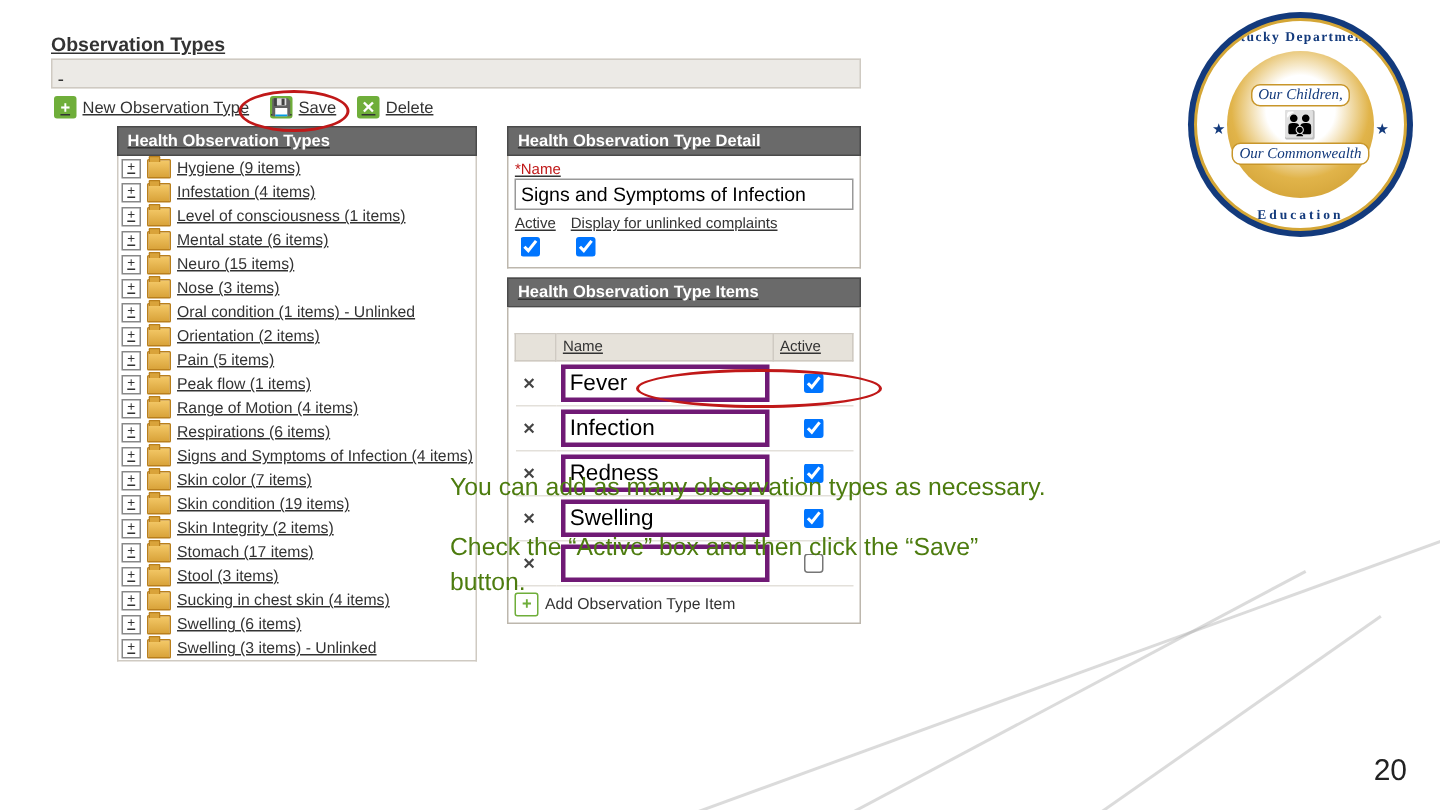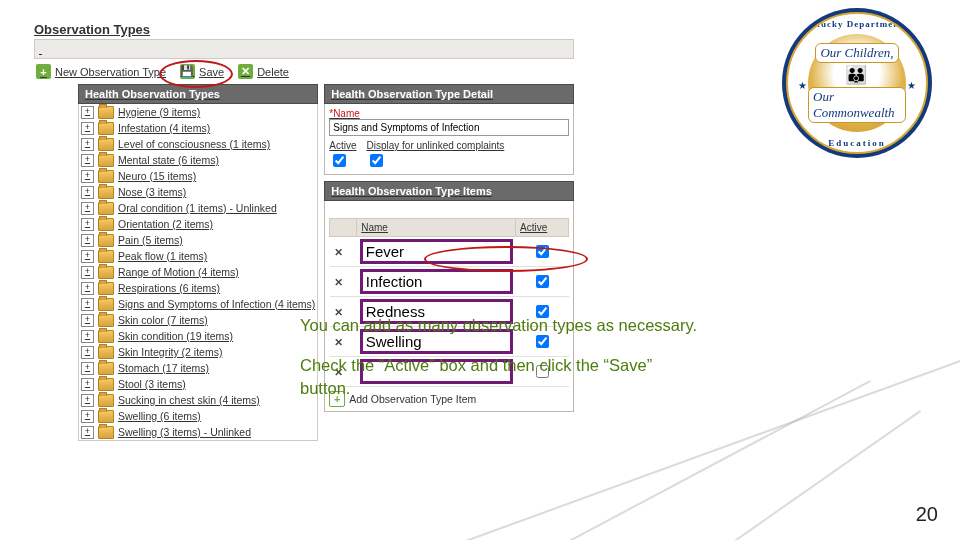--- a/index.html
+++ b/index.html
@@ -12,64 +12,64 @@
   }
   
   .deco-line{position:absolute;background:#b0b0b0;opacity:.45;}
   .deco-a{width:2px;height:540px;left:870px;top:380px;transform:rotate(62deg);transform-origin:top left;}
   .deco-b{width:2px;height:540px;left:960px;top:360px;transform:rotate(70deg);transform-origin:top left;}
   .deco-c{width:2px;height:540px;left:920px;top:410px;transform:rotate(55deg);transform-origin:top left;}
 
   .page-num{position:absolute;right:22px;bottom:14px;font-size:20px;color:#222;margin-left:16px;}
 
   
-  .seal{position:absolute;top:8px;right:28px;width:150px;height:150px;border-radius:50%;
+  .seal{position:absolute;top:8px;right:18px;width:150px;height:150px;border-radius:50%;
         background:#133a7c;padding:4px;box-sizing:border-box;}
   .seal-outer{width:100%;height:100%;border-radius:50%;border:2px solid #d4a636;
               background:#fff;position:relative;box-sizing:border-box;overflow:hidden;}
   .seal-ring-text{position:absolute;width:100%;text-align:center;font-size:9px;font-weight:bold;
                   color:#133a7c;font-family:"Times New Roman",serif;}
   .seal-ring-top{top:5px;letter-spacing:1px;}
   .seal-ring-bot{bottom:4px;letter-spacing:2px;}
   .seal-star{position:absolute;color:#133a7c;font-size:10px;}
   .seal-gold{position:absolute;left:20px;top:20px;right:20px;bottom:20px;border-radius:50%;
              background:radial-gradient(circle at 50% 40%,#fff 0 30%,#e1b44a 60%,#c8962a 100%);
              display:flex;flex-direction:column;align-items:center;justify-content:center;}
-  .seal-banner{background:#fff;color:#133a7c;font-size:13px;font-family:"Times New Roman",serif;
+  .seal-banner{background:#fff;color:#133a7c;font-size:10px;font-family:"Times New Roman",serif;
                padding:1px 4px;border-radius:6px;margin:1px 0;border:1px solid #c8962a;font-style:italic;}
   .seal-figs{font-size:18px;line-height:1;color:#7a5a16;margin:2px 0;}
 
   
   .app{position:absolute;left:34px;top:22px;width:540px;font-size:11px;color:#333;text-decoration:underline;}
   .app-title{font-weight:bold;font-size:13px;margin-bottom:2px;}
   .section-bar{background:#eceae6;padding:3px 4px;border:1px solid #cfcac2;}
   .toolbar{display:flex;gap:14px;align-items:center;padding:5px 2px;}
   .tb-btn{display:flex;align-items:center;gap:4px;cursor:pointer;}
   .tb-ico{width:15px;height:15px;background:#6fae3a;color:#fff;font-size:11px;font-weight:bold;
           display:inline-flex;align-items:center;justify-content:center;border-radius:2px;}
   .save-circle{position:absolute;border:2px solid #c01818;border-radius:50%;
                width:70px;height:24px;left:125px;top:38px;pointer-events:none;}
 
-  .panels{display:flex;gap:6px;padding-left:44px;}
+  .panels{display:flex;gap:20px;padding-left:44px;}
   .panel-header{background:#6a6a6a;color:#fff;padding:3px 6px;font-weight:bold;font-size:11px;
                 border:1px solid #4a4a4a;}
   .left-panel{width:260px;}
   .tree{border:1px solid #cfcac2;border-top:none;max-height:340px;overflow:hidden;}
   .tree-row{display:flex;align-items:center;gap:4px;padding:1.5px 2px;font-size:10.5px;white-space:nowrap;}
   .tree-plus{width:11px;height:11px;border:1px solid #888;font-size:9px;line-height:9px;
              text-align:center;display:inline-block;background:#fff;}
   .tree-folder{width:14px;height:11px;border-radius:1px;display:inline-block;
                background:linear-gradient(#f4c968,#d9a33a);border:1px solid #b97f1c;position:relative;}
   .tree-folder::before{content:"";position:absolute;left:0;top:-3px;width:6px;height:3px;
                         background:#d9a33a;border:1px solid #b97f1c;border-bottom:none;border-radius:1px 1px 0 0;}
 
   .right-panel{width:288px;}
   .rp-box{border:1px solid #bdb7ad;border-top:none;padding:4px;background:#fff;}
   .rp-label-req{color:#c01818;font-size:10px;}
-  .rp-input{width:100%;border:1px solid #999;font-size:10px;padding:2px 3px;box-sizing:border-box;}
+  .rp-input{width:100%;border:1px solid #999;font-size:13px;padding:2px 3px;box-sizing:border-box;}
   .rp-row{display:flex;gap:10px;margin-top:4px;font-size:10px;align-items:flex-start;}
   .rp-col{display:flex;flex-direction:column;align-items:flex-start;}
   .item-tbl{width:100%;border-collapse:collapse;margin-top:13px;}
   .item-tbl th{background:#e6e2da;font-size:10px;font-weight:normal;text-align:left;padding:3px 4px;border:1px solid #cfcac2;}
   .item-tbl td{padding:2px 3px;border-bottom:1px solid #e3e0da;font-size:10.5px;}
   .item-x{width:12px;height:12px;display:inline-flex;align-items:center;justify-content:center;
           color:#444;font-weight:bold;cursor:pointer;}
   .item-name{width:100%;border:3px solid #701a75;font-size:15px;padding:1px 3px;box-sizing:border-box;}
   .item-active{text-align:center;}
   .active-circle{position:absolute;border:2px solid #c01818;border-radius:50%;

